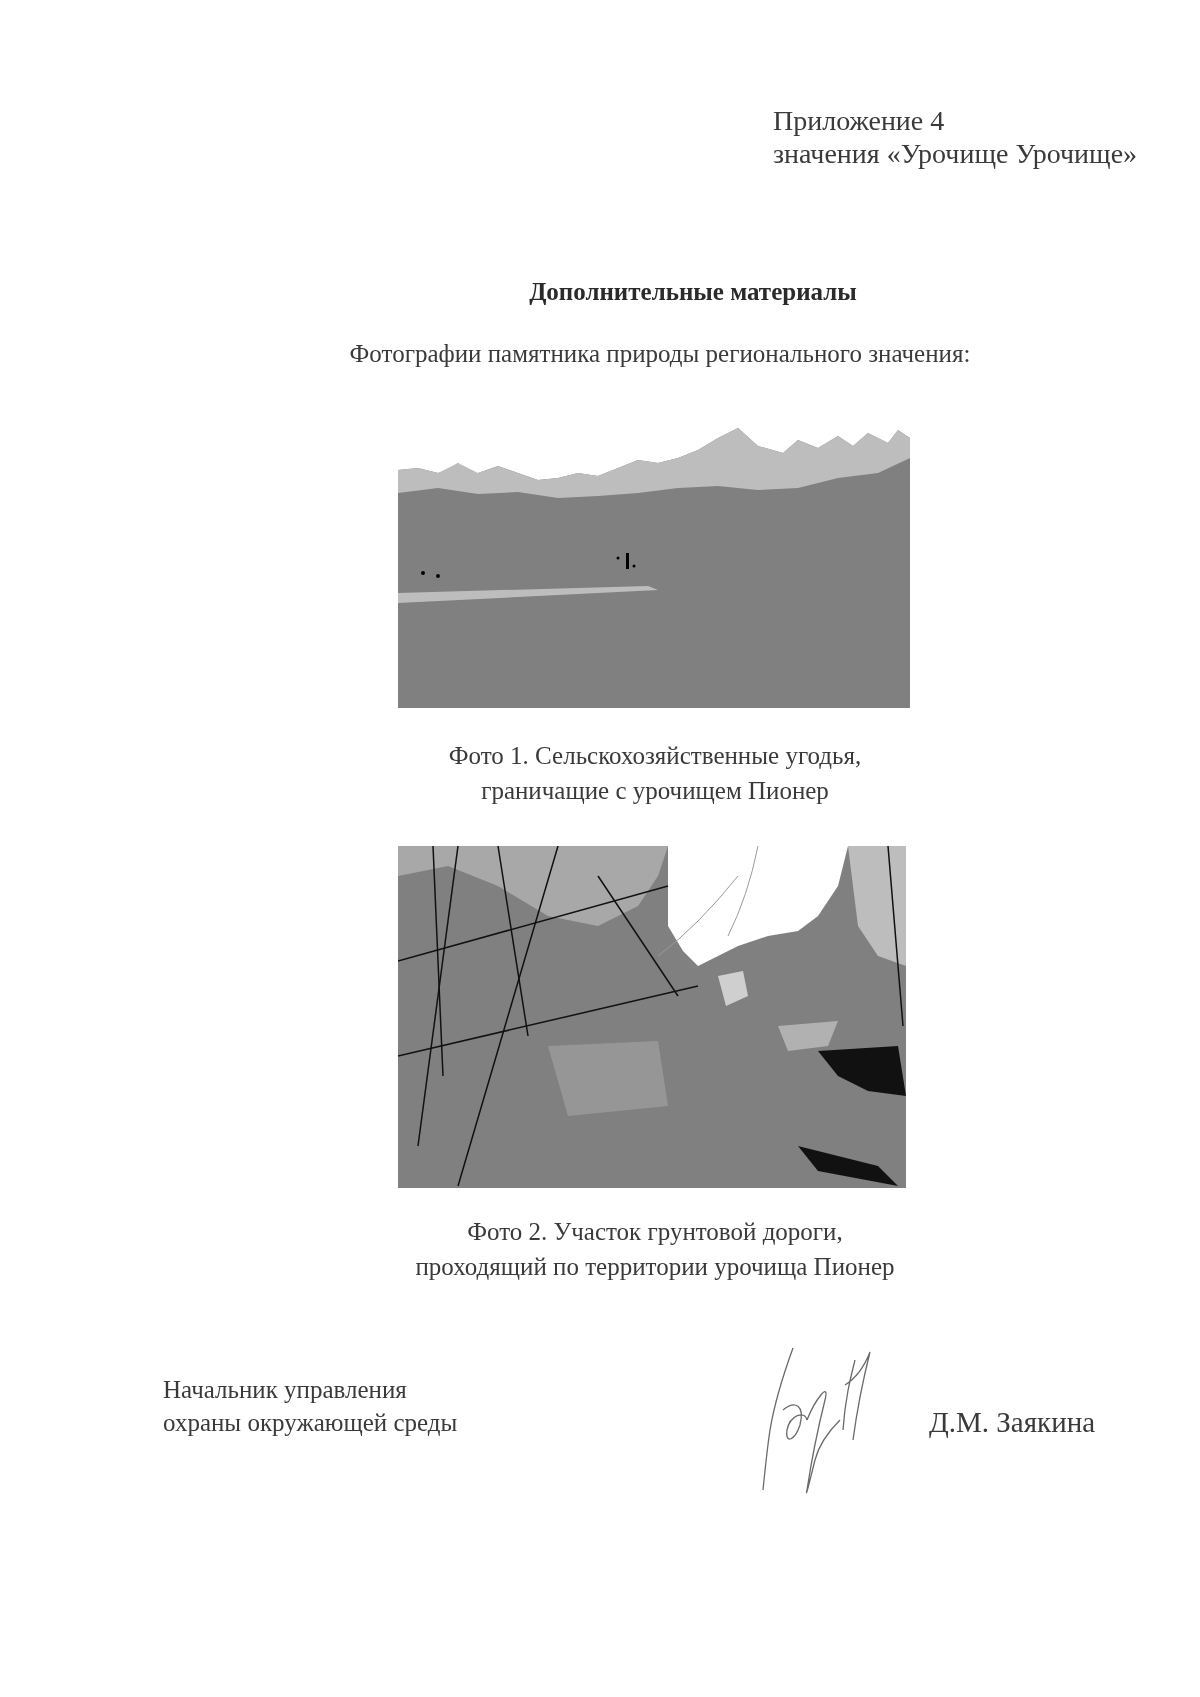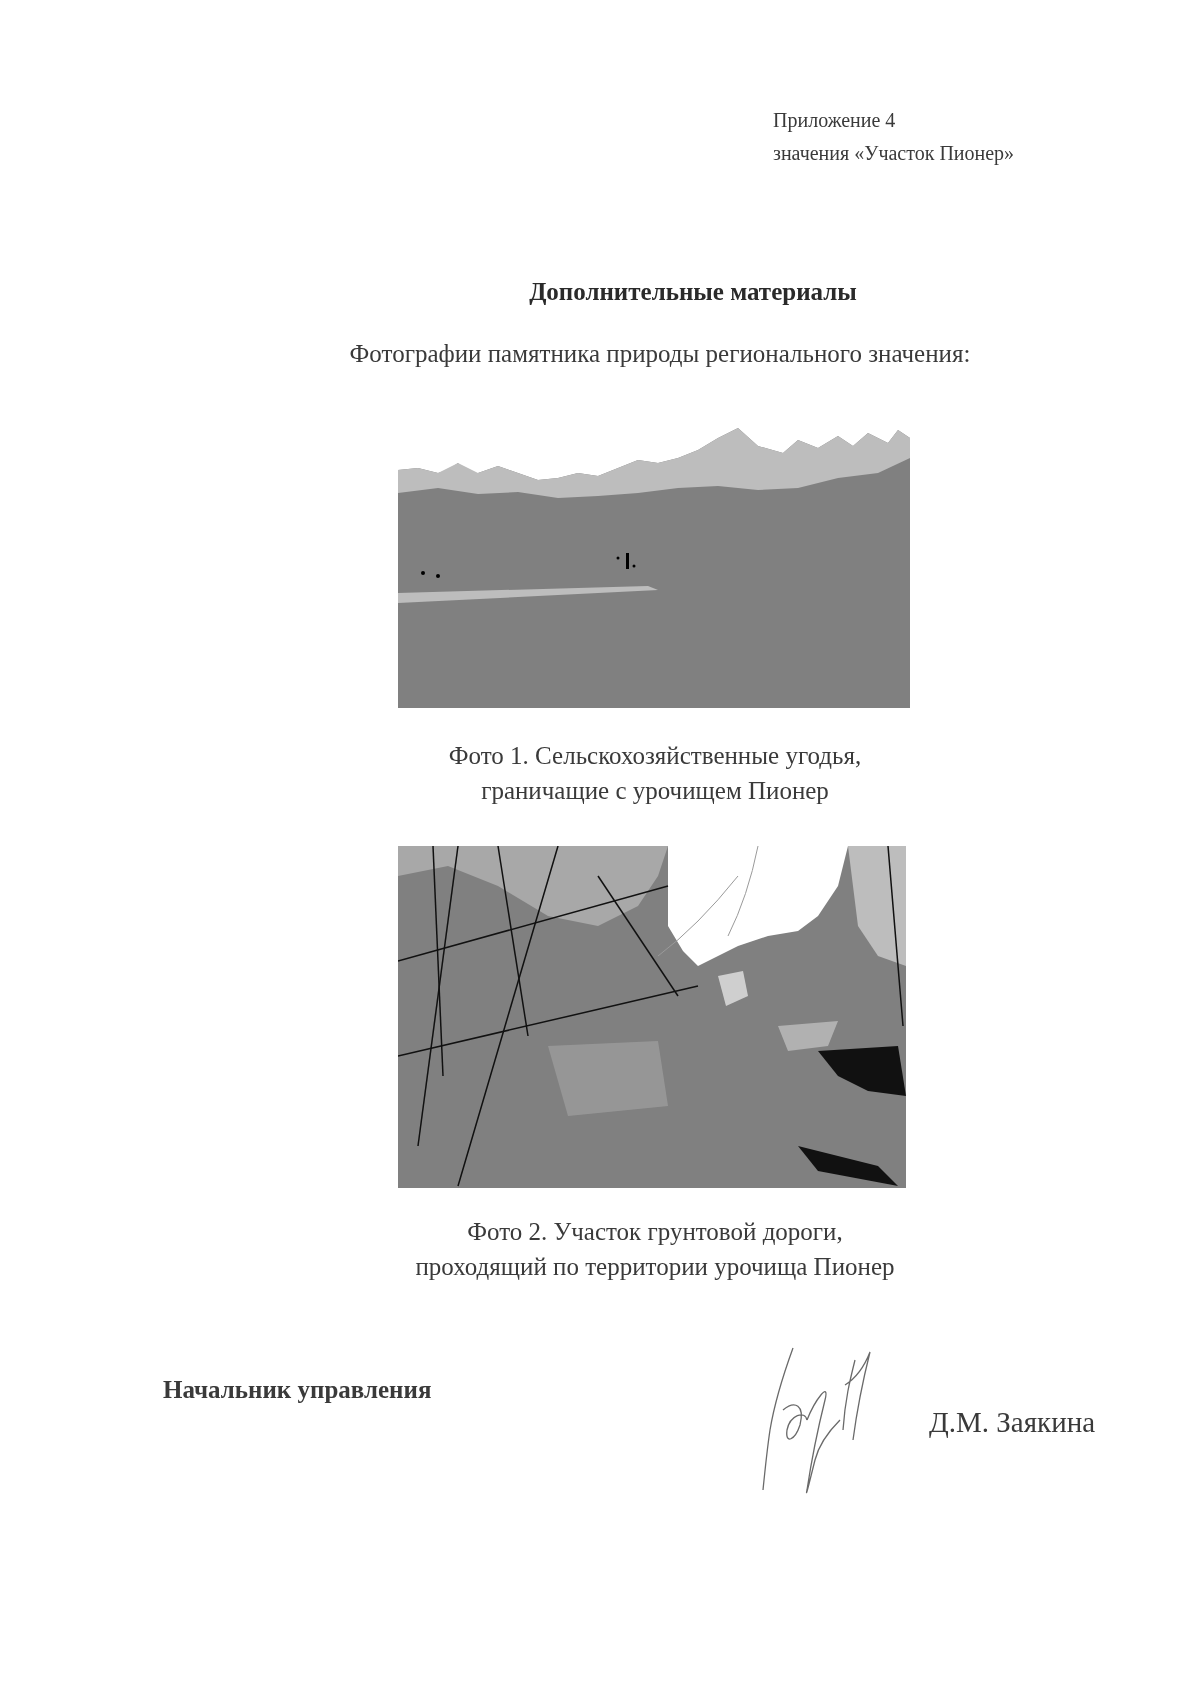--- a/index.html
+++ b/index.html
@@ -1,39 +1,39 @@
 <!DOCTYPE html>
 <html><head>
   <meta charset="utf-8">
   <style>
     html, body { margin: 0; padding: 0; background: #ffffff; }
     body { width: 1200px; height: 1697px; position: relative; overflow: hidden;
       font-family: "Liberation Serif", "DejaVu Serif", serif; color: #3a3a3a; }
     .abs { position: absolute; }
-    .annex { left: 773px; top: 104px; font-size: 20px; line-height: 33px; white-space: nowrap; }
+    .annex { left: 773px; top: 104px; font-size: 28px; line-height: 33px; white-space: nowrap; }
     .annex div { display: block; }
     .heading { left: 0; width: 1386px; top: 278px; text-align: center; font-weight: bold; font-size: 25px; color: #2a2a2a; }
     .subtitle { left: 0; width: 1320px; top: 340px; text-align: center; font-size: 25px; }
     .photo { background: #808080; overflow: hidden; }
     .photo svg { display: block; }
     .photo1 { left: 398px; top: 418px; width: 512px; height: 290px; }
     .photo2 { left: 398px; top: 846px; width: 508px; height: 342px; }
     .caption { left: 0; width: 1310px; text-align: center; font-size: 25px; line-height: 35px; }
     .caption1 { top: 738px; }
     .caption2 { top: 1214px; }
-    .sign-left { left: 163px; top: 1373px; font-size: 25px; line-height: 33px; font-weight: bold; }
+    .sign-left { left: 163px; top: 1373px; font-size: 25px; line-height: 33px; }
     .sign-right { left: 929px; top: 1406px; font-size: 29px; }
     .signature { left: 745px; top: 1340px; width: 160px; height: 160px; }
   </style>
 </head>
 <body>
 
 <div class="abs annex">
   <div>Приложение 4</div>
-  <div>значения «Участок Пионер»</div>
+  <div>значения «Урочище Урочище»</div>
 </div>
 
 <div class="abs heading">Дополнительные материалы</div>
 <div class="abs subtitle">Фотографии памятника природы регионального значения:</div>
 
 <div class="abs photo photo1">
   <svg width="512" height="290" viewBox="0 0 512 290">
     <rect width="512" height="290" fill="#808080"></rect>
     <path d="M0 0 H512 V20 L500 12 L490 25 L470 15 L455 28 L440 18 L420 30 L400 22 L385 35 L360 28 L340 10 L320 20 L300 32 L280 40 L260 45 L240 42 L220 50 L200 58 L180 55 L160 60 L140 62 L120 55 L100 48 L80 55 L70 58 L60 45 L50 52 L40 55 L20 50 L0 52 Z" fill="#ffffff"></path>
     <path d="M0 52 L20 50 L40 55 L60 45 L80 55 L100 48 L120 55 L140 62 L160 60 L180 55 L200 58 L220 50 L240 42 L260 45 L280 40 L300 32 L320 20 L340 10 L360 28 L385 35 L400 22 L420 30 L440 18 L455 28 L470 15 L490 25 L500 12 L512 20 V40 L480 55 L440 60 L400 70 L360 72 L320 68 L280 70 L240 75 L200 78 L160 80 L120 74 L80 76 L40 70 L0 75 Z" fill="#bdbdbd"></path>
@@ -79,20 +79,21 @@
   </svg>
 </div>
 
 <div class="abs caption caption2">
   <div>Фото 2. Участок грунтовой дороги,</div>
   <div>проходящий по территории урочища Пионер</div>
 </div>
 
 <div class="abs sign-left">
   <div>Начальник управления</div>
+  <div>охраны окружающей среды</div>
 </div>
 
 <div class="abs signature">
   <svg width="160" height="160" viewBox="0 0 160 160">
     <g stroke="#6a6a6a" stroke-width="1.3" fill="none">
       <path d="M48 8 C40 30 30 60 25 90 C22 110 20 130 18 150 M38 70 C50 60 60 65 55 85 C50 100 40 105 42 90 C45 75 60 70 62 80"></path>
       <path d="M62 80 C70 60 85 40 80 60 C75 80 68 110 62 150 C60 160 65 140 70 120 C75 100 90 85 95 80"></path>
       <path d="M110 20 C105 40 100 60 98 90 M100 45 C108 40 118 30 125 12 C118 40 112 70 108 100"></path>
     </g>
   </svg>

